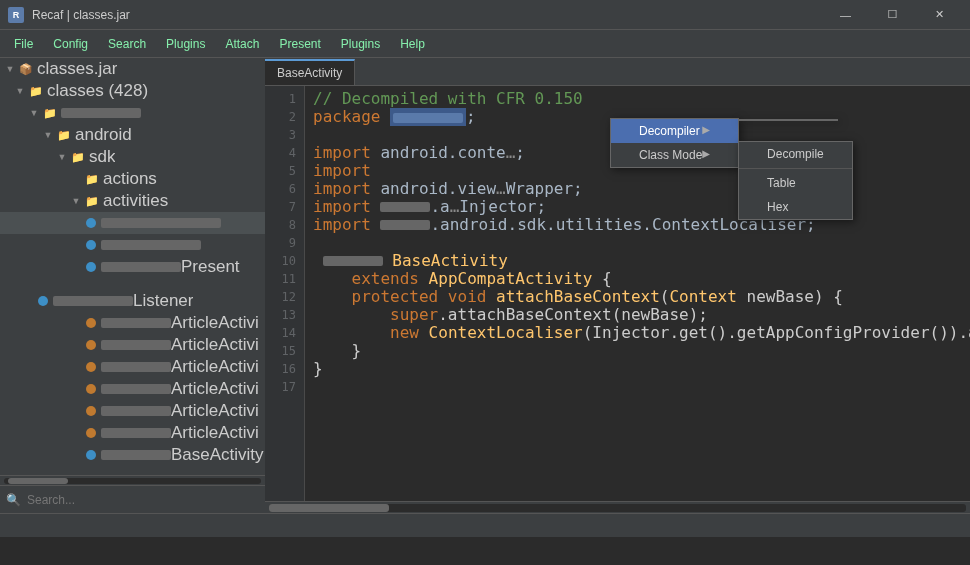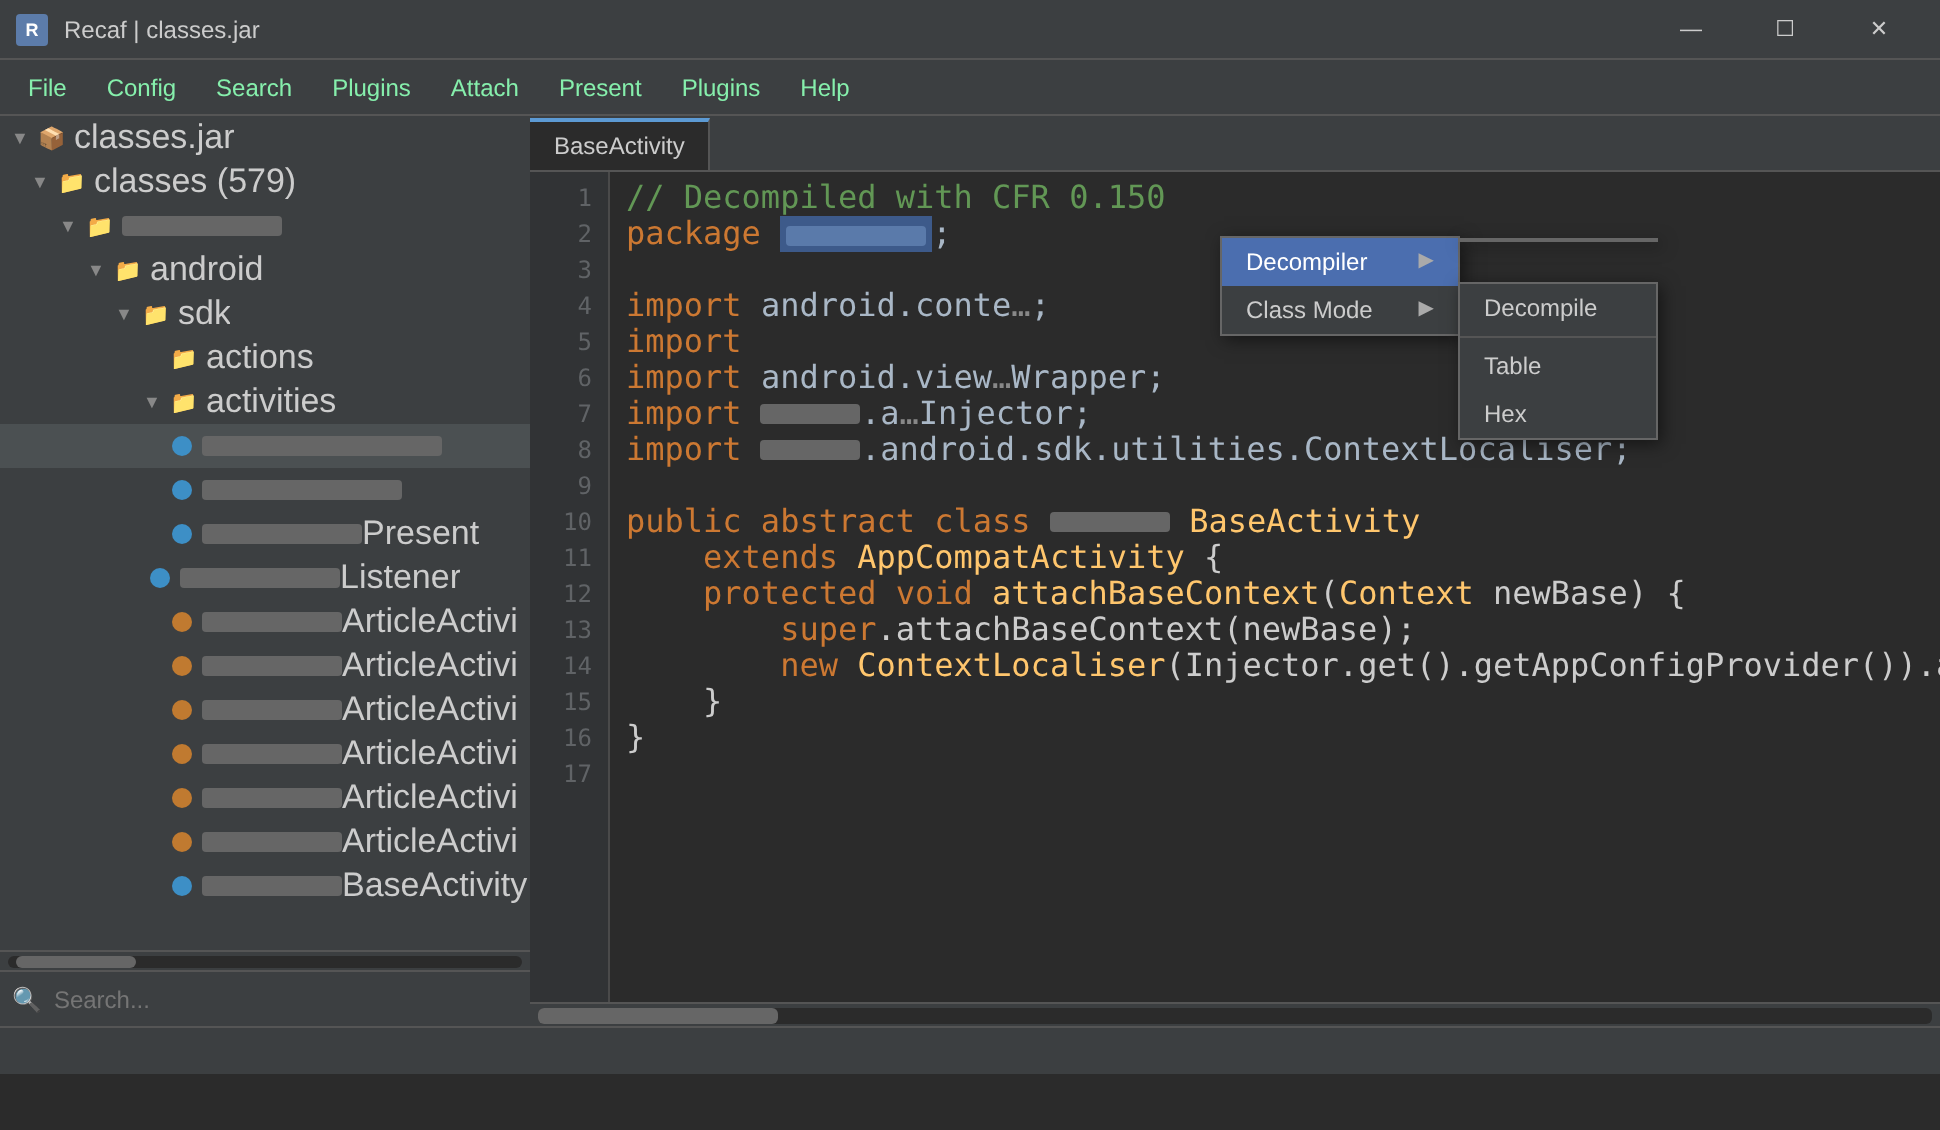--- a/index.html
+++ b/index.html
@@ -353,21 +353,21 @@
       top: 60px;
       left: 345px;
       background: #3c3f41;
       border: 1px solid #666;
       box-shadow: 2px 2px 8px rgba(0,0,0,0.5);
       min-width: 120px;
       pointer-events: all;
       z-index: 200;
     }
     .ctx-item {
-      padding: 5px 12px;
+      padding: 5px 28px;
       display: flex;
       align-items: flex-start;
       justify-content: space-between;
       cursor: pointer;
       font-size: 12px;
       color: #ccc;
     }
     .ctx-item.selected { background: #4b6eaf; color: white; }
     .ctx-arrow { font-size: 10px; color: #aaa; }
 
@@ -421,21 +421,21 @@
 
         <div class="tree-item">
           <span class="tree-arrow">▼</span>
           <span class="tree-icon">📦</span>
           <span class="tree-label">classes.jar</span>
         </div>
 
         <div class="tree-item" style="padding-left:14px;">
           <span class="tree-arrow">▼</span>
           <span class="tree-icon folder-icon">📁</span>
-          <span class="tree-label">classes (579)</span>
+          <span class="tree-label">classes (428)</span>
         </div>
 
         <div class="tree-item" style="padding-left:28px;">
           <span class="tree-arrow">▼</span>
           <span class="tree-icon folder-icon">📁</span>
           <span class="redacted-bar" style="width:80px;"></span>
         </div>
 
         <div class="tree-item" style="padding-left:42px;">
           <span class="tree-arrow">▼</span>
@@ -470,21 +470,21 @@
           <div class="circle-icon"></div>
           <span class="redacted-bar" style="width:100px;"></span>
         </div>
 
         <div class="tree-item" style="padding-left:86px;">
           <div class="circle-icon"></div>
           <span class="redacted-bar" style="width:80px;"></span>
           <span class="tree-label">Present</span>
         </div>
 
-        <div class="tree-item" style="padding-left:75px;">
+        <div class="tree-item" style="padding-left:38px;margin-top:12px;">
           <div class="circle-icon"></div>
           <span class="redacted-bar" style="width:80px;"></span>
           <span class="tree-label">Listener</span>
         </div>
 
         <div class="tree-item" style="padding-left:86px;">
           <div class="circle-icon orange"></div>
           <span class="redacted-bar" style="width:70px;"></span>
           <span class="tree-label">ArticleActivi</span>
         </div>
@@ -578,21 +578,21 @@
           <span class="kw">import</span>&nbsp;<span class="pkg">android.view<span style="color:#888">…</span>Wrapper;</span>
         </div>
         <div class="code-line">
           <span class="kw">import</span>&nbsp;<span class="redacted-bar" style="width:50px;"></span><span class="pkg">.a<span style="color:#888">…</span>Injector;</span>
         </div>
         <div class="code-line">
           <span class="kw">import</span>&nbsp;<span class="redacted-bar" style="width:50px;"></span><span class="pkg">.android.sdk.utilities.ContextLocaliser;</span>
         </div>
         <div class="code-line">&nbsp;</div>
         <div class="code-line">
-          <span class="kw">public abstract class</span>&nbsp;<span class="redacted-bar" style="width:60px;"></span>&nbsp;<span class="cls">BaseActivity</span>
+          &nbsp;<span class="redacted-bar" style="width:60px;"></span>&nbsp;<span class="cls">BaseActivity</span>
         </div>
         <div class="code-line">
           &nbsp;&nbsp;&nbsp;&nbsp;<span class="kw">extends</span>&nbsp;<span class="cls">AppCompatActivity</span>&nbsp;{
         </div>
         <div class="code-line">
           &nbsp;&nbsp;&nbsp;&nbsp;<span class="kw">protected void</span>&nbsp;<span style="color:#ffc66d;">attachBaseContext</span>(<span class="cls">Context</span>&nbsp;newBase) {
         </div>
         <div class="code-line">
           &nbsp;&nbsp;&nbsp;&nbsp;&nbsp;&nbsp;&nbsp;&nbsp;<span class="kw">super</span>.attachBaseContext(newBase);
         </div>

